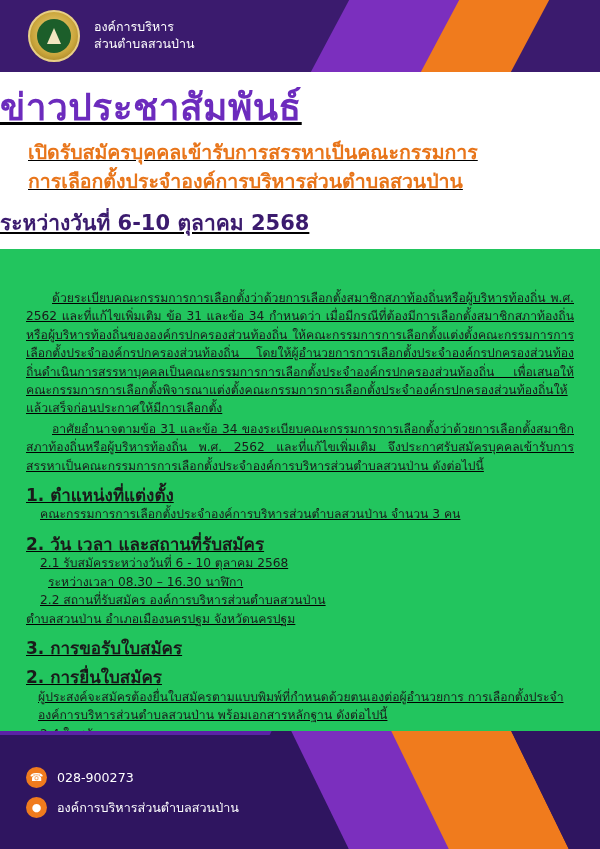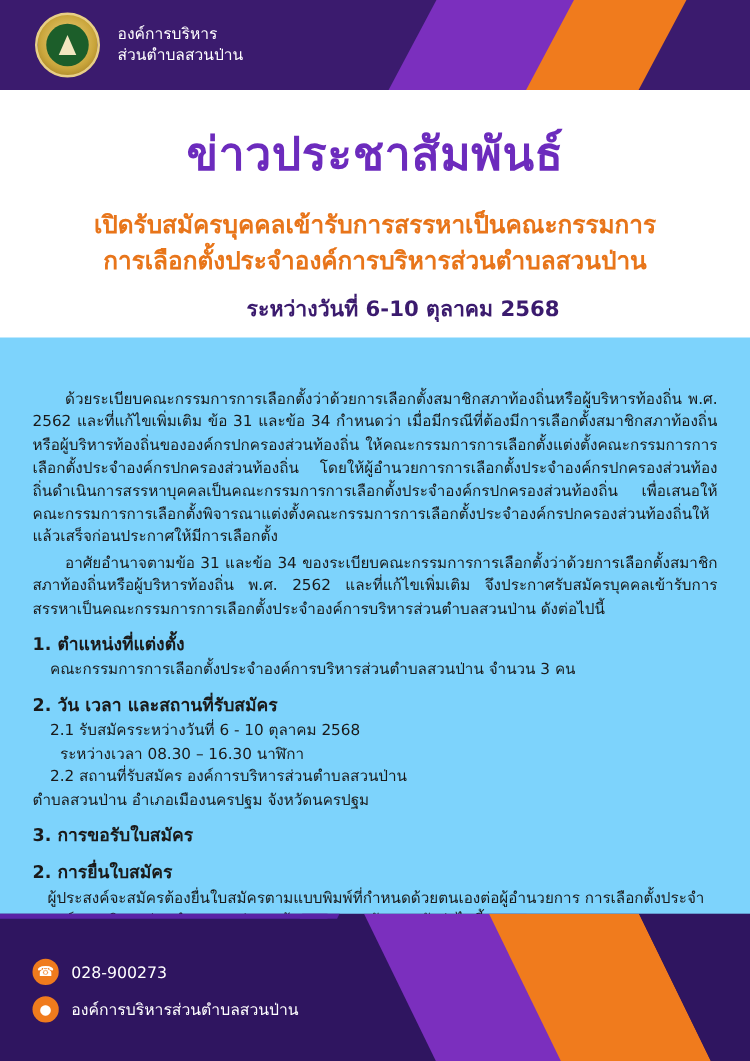--- a/index.html
+++ b/index.html
@@ -10,22 +10,23 @@
     width: 600px;
     height: 849px;
     background: #ffffff;
     font-family: "DejaVu Sans", "Liberation Sans", sans-serif;
     overflow: hidden;
   }
   .page {
     position: relative;
     width: 600px;
     height: 849px;
-    background: #7dd3fc;
+    background: #22c55e;
     overflow: hidden;
+    text-decoration: underline;
   }
 
   
   .header {
     position: relative;
     height: 72px;
     background: #3b1b6e;
     overflow: hidden;
   }
   .header-shape-purple {
@@ -93,45 +94,44 @@
     color: #ffffff;
     font-size: 12.5px;
     line-height: 17px;
     white-space: pre-line;
   }
 
   
   .title-area {
     position: relative;
     background: #ffffff;
-    padding: 28px 0 4px 0;
-    text-align: center;
+    padding: 12px 0 4px 0;
+    text-align: left;
   }
   .main-title {
     color: #6c2bbd;
     font-size: 37px;
     font-weight: bold;
     letter-spacing: 0.5px;
     line-height: 48px;
   }
   .subtitle {
     color: #e8751a;
     font-size: 19.5px;
     font-weight: bold;
     line-height: 29px;
-    margin-top: 17px;
+    margin-top: 6px;
     padding: 0 28px;
   }
   .date-line {
     color: #3b1b6e;
-    font-size: 17px;
+    font-size: 21px;
     font-weight: bold;
     margin-top: 10px;
     margin-bottom: 6px;
-    margin-left: 45px;
   }
 
   
   .content {
     position: relative;
     padding: 0 26px;
     color: #1a1a1a;
     font-size: 12.2px;
     line-height: 18.4px;
     margin-top: 40px;
@@ -139,21 +139,21 @@
   .para {
     text-align: justify;
     text-indent: 0;
     margin-bottom: 2px;
   }
   .para.indented {
     text-indent: 26px;
   }
   .section-head {
     font-weight: bold;
-    font-size: 14px;
+    font-size: 17px;
     margin-top: 11px;
     margin-bottom: 1px;
   }
   .sub-line {
     padding-left: 14px;
     margin-bottom: 0px;
   }
   .sub-line.deep {
     padding-left: 22px;
   }

